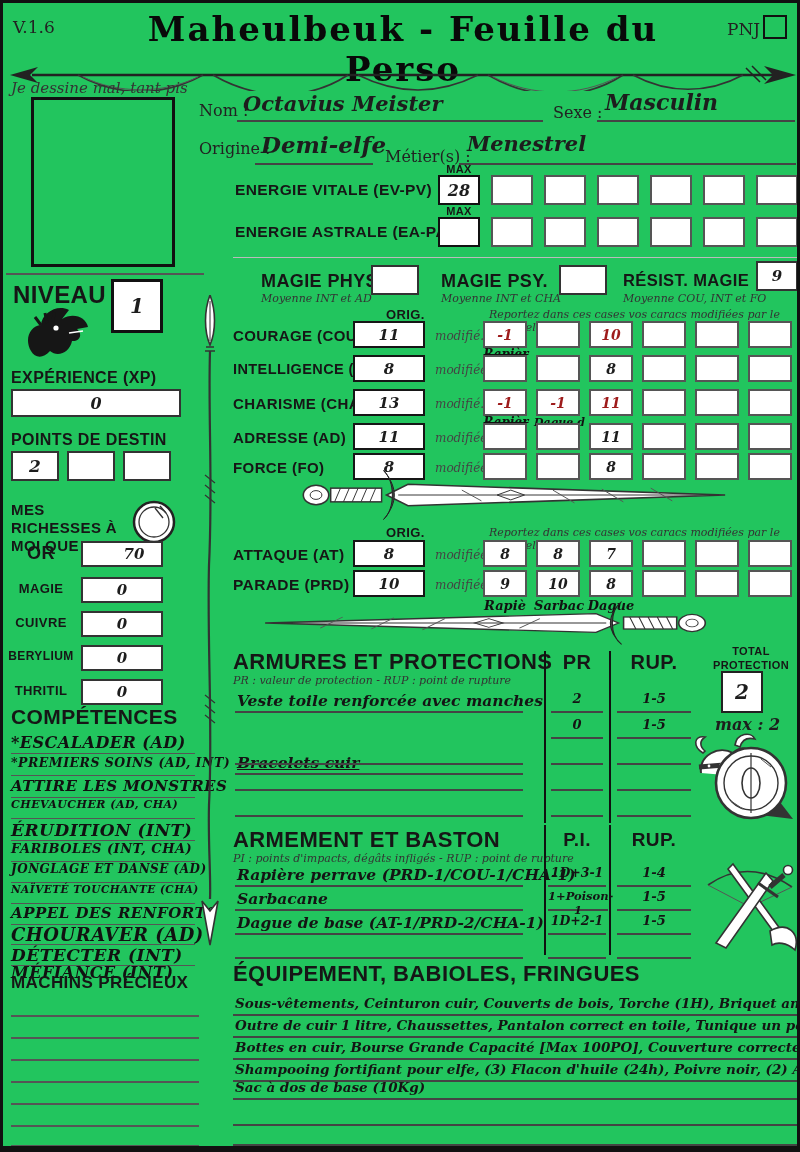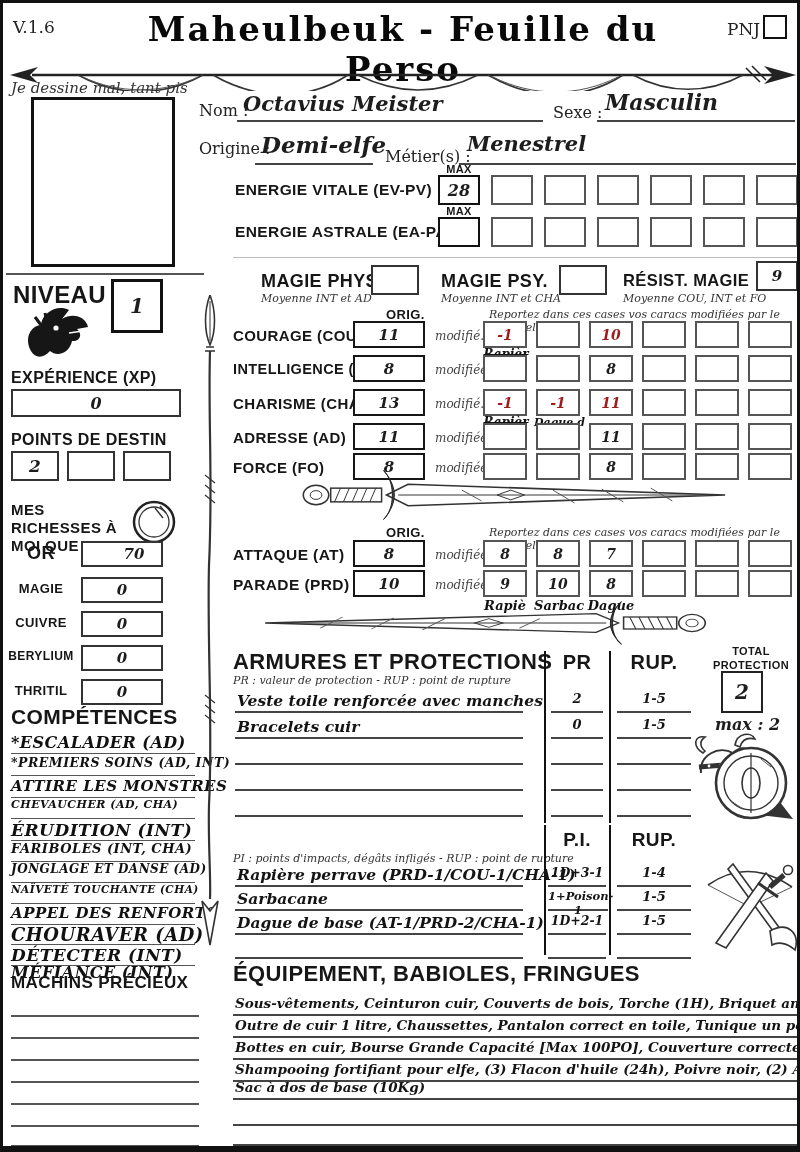--- a/index.html
+++ b/index.html
@@ -1,16 +1,16 @@
 <!DOCTYPE html>
 <html><head>
 <meta charset="utf-8">
 <style>
   html,body{margin:0;padding:0;background:#e8e8e8;}
-  #sheet{position:relative;width:800px;height:1152px;background:#ffffff;margin:0 auto;
+  #sheet{position:relative;width:800px;height:1152px;background:#22c55e;margin:0 auto;
          border:3px solid #111;border-bottom:6px solid #111;box-sizing:border-box;
          font-family:"Liberation Sans",sans-serif;color:#151515;overflow:hidden;}
   .abs{position:absolute;}
   .lbl{font-family:"Liberation Sans",sans-serif;font-weight:bold;color:#161616;letter-spacing:.4px;white-space:nowrap;}
   .serif{font-family:"DejaVu Serif",serif;color:#222;}
   .ital{font-family:"DejaVu Serif",serif;font-style:italic;color:#333;}
   .hand{font-family:"DejaVu Serif",serif;font-style:italic;font-weight:bold;color:#1d1d1d;white-space:nowrap;}
   .red{color:#9e1b1b;}
   .box{border:2px solid #555;background:#fff;display:flex;align-items:center;justify-content:center;box-sizing:border-box;}
   .boxb{border:2px solid #111;}
@@ -452,21 +452,21 @@
   <div class="abs lbl" style="left:230px;top:646px;font-size:22px;">ARMURES ET PROTECTIONS</div>
   <div class="abs ital" style="left:230px;top:671px;font-size:11px;">PR : valeur de protection - RUP : point de rupture</div>
   <div class="abs vrule" style="left:541px;top:648px;height:172px;"></div>
   <div class="abs vrule" style="left:606px;top:648px;height:172px;"></div>
   <div class="abs lbl" style="left:543px;top:648px;width:62px;text-align:center;font-size:20px;">PR</div>
   <div class="abs lbl" style="left:608px;top:648px;width:86px;text-align:center;font-size:20px;">RUP.</div>
 
   <div class="tname" style="top:688px;">Veste toile renforcée avec manches</div>
   <div class="tval" style="left:548px;top:688px;width:52px;">2</div>
   <div class="tval" style="left:614px;top:688px;width:74px;">1-5</div>
-  <div class="tname" style="top:714px;">Bracelets cuir</div>
+  <div class="tname" style="top:750px;text-decoration:underline;">Bracelets cuir</div>
   <div class="tval" style="left:548px;top:714px;width:52px;">0</div>
   <div class="tval" style="left:614px;top:714px;width:74px;">1-5</div>
   <div class="tname" style="top:740px;"></div>
   <div class="tval" style="left:548px;top:740px;width:52px;"></div>
   <div class="tval" style="left:614px;top:740px;width:74px;"></div>
   <div class="tname" style="top:766px;"></div>
   <div class="tval" style="left:548px;top:766px;width:52px;"></div>
   <div class="tval" style="left:614px;top:766px;width:74px;"></div>
   <div class="tname" style="top:792px;"></div>
   <div class="tval" style="left:548px;top:792px;width:52px;"></div>
@@ -488,20 +488,21 @@
         <circle cx="30" cy="34" r="1.4" fill="#fff"></circle>
         <circle cx="42" cy="33" r="1.4" fill="#fff"></circle>
       <circle cx="60" cy="52" r="35" fill="#fff" stroke="#333" stroke-width="2.6"></circle>
       <circle cx="60" cy="52" r="27" fill="none" stroke="#333" stroke-width="1.4"></circle>
       <ellipse cx="60" cy="52" rx="9" ry="15" fill="none" stroke="#333" stroke-width="1.6"></ellipse>
       <path d="M60,22 L60,82" stroke="#333" stroke-width="1.2"></path>
       <path d="M40,70 L52,78 M70,28 L80,36" stroke="#555" stroke-width="1"></path>
     </svg>
   </div>
 
+  <div class="abs lbl" style="left:230px;top:824px;font-size:22px;">ARMEMENT ET BASTON</div>
   <div class="abs ital" style="left:230px;top:849px;font-size:11px;">PI : points d'impacts, dégâts infligés - RUP : point de rupture</div>
   <div class="abs vrule" style="left:541px;top:822px;height:130px;"></div>
   <div class="abs vrule" style="left:606px;top:822px;height:130px;"></div>
   <div class="abs lbl" style="left:543px;top:826px;width:62px;text-align:center;font-size:19px;">P.I.</div>
   <div class="abs lbl" style="left:608px;top:826px;width:86px;text-align:center;font-size:19px;">RUP.</div>
 
   <div class="tname" style="top:862px;">Rapière perrave (PRD-1/COU-1/CHA-1)</div>
   <div class="tval" style="left:545px;top:862px;width:58px;font-size:12.5px;">1D+3-1</div>
   <div class="tval" style="left:614px;top:862px;width:74px;">1-4</div>
   <div class="tname" style="top:886px;">Sarbacane</div>

